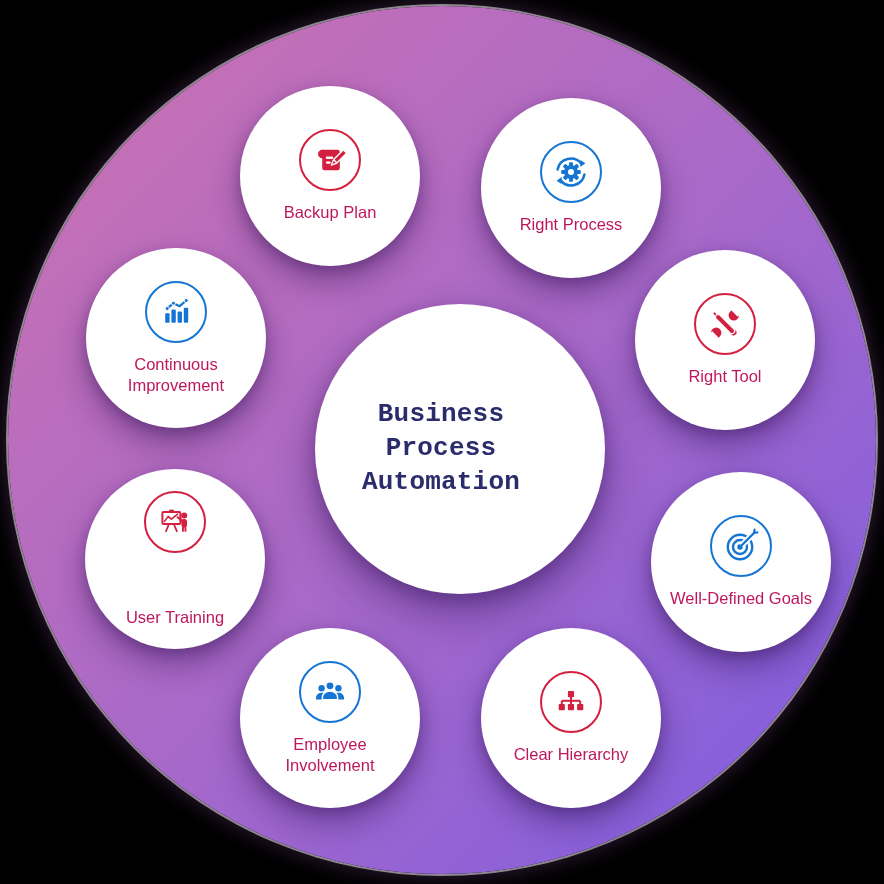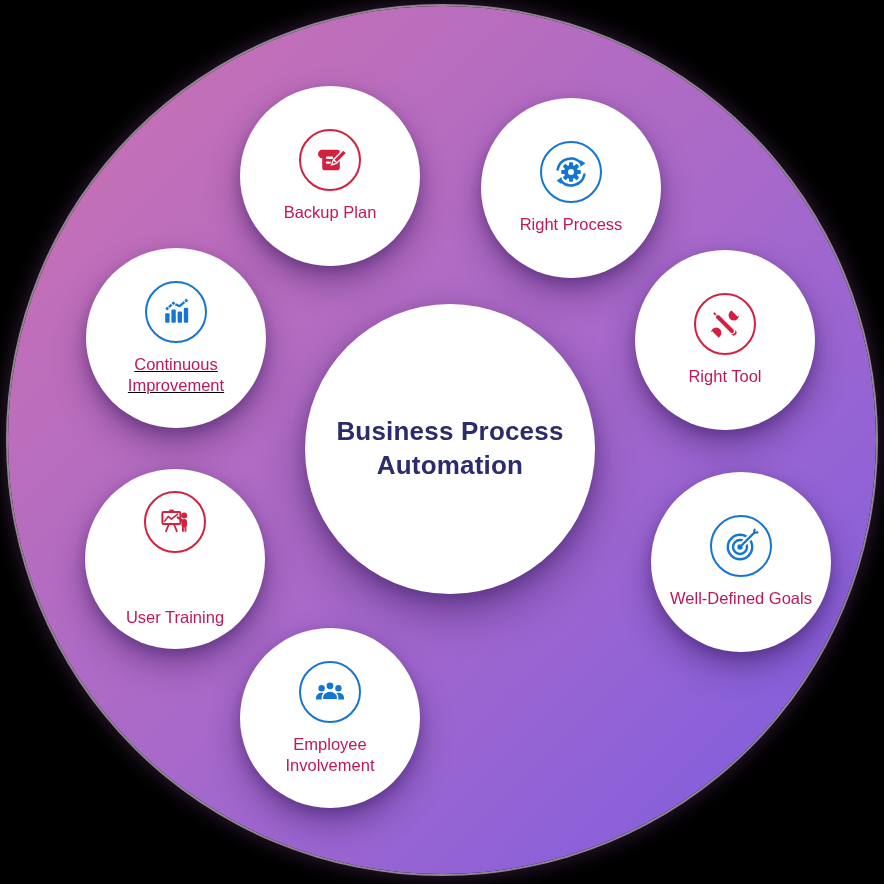--- a/index.html
+++ b/index.html
@@ -13,40 +13,41 @@
     position:absolute;left:8px;top:6px;width:868px;height:868px;border-radius:50%;
     background:linear-gradient(135deg,#cd72b0 0%,#a869c9 52%,#7b5ce2 100%);
     box-shadow:0 0 0 2px rgba(255,255,255,0.5), 0 0 22px rgba(180,100,200,0.35);
   }
   .node{
     position:absolute;width:180px;height:180px;border-radius:50%;background:#fff;
     display:flex;flex-direction:column;align-items:center;justify-content:center;
     box-shadow:0 16px 32px rgba(47,17,84,0.42), 0 5px 12px rgba(47,17,84,0.28);
   }
   .center-circle{
-    position:absolute;left:297px;top:298px;width:290px;height:290px;border-radius:50%;background:#fff;
-    display:flex;align-items:center;justify-content:center;
+    position:absolute;left:307px;top:298px;width:290px;height:290px;border-radius:50%;background:#fff;
+    display:flex;align-items:center;justify-content:flex-start;
     box-shadow:0 20px 44px rgba(47,17,84,0.45), 0 6px 16px rgba(47,17,84,0.3);
+    font-family:Liberation Mono, monospace;
   }
   .center-title{
     width:252px;text-align:center;font-size:26px;font-weight:bold;
     color:#2b2c6b;line-height:1.3;letter-spacing:0.2px;
   }
   .ring{
     width:62px;height:62px;border-radius:50%;box-sizing:border-box;
     display:flex;align-items:center;justify-content:center;margin-bottom:11px;
     border:2.5px solid #999;
   }
   .label{
     font-size:16.5px;color:#be185d;text-align:center;line-height:1.27;max-width:160px;
   }
   
   .n1{left:232px;top:80px;}   
   .n2{left:473px;top:92px;}   
-  .n3{left:78px;top:242px;text-decoration:underline;}   
+  .n3{left:78px;top:242px;}   
   .n4{left:627px;top:244px;}  
   .n5{left:77px;top:463px;gap:43px;}   
   .n6{left:643px;top:466px;}  
   .n7{left:232px;top:622px;}  
   .n8{left:473px;top:622px;}  
   svg{display:block;}
 </style>
 </head>
 <body>
 
@@ -172,15 +173,35 @@
           <line x1="31" y1="5" x2="18.5" y2="17.5" stroke="#fff" stroke-width="6"></line>
           <line x1="31" y1="5" x2="18.5" y2="17.5" stroke="#1476d2" stroke-width="2.4" stroke-linecap="round"></line>
           <path d="M15.2 20.8 L16.4 16.2 L19.8 19.6 Z" fill="#1476d2"></path>
           <line x1="31" y1="5" x2="34.4" y2="4.4" stroke="#1476d2" stroke-width="2.2" stroke-linecap="round"></line>
           <line x1="31" y1="5" x2="31.6" y2="1.6" stroke="#1476d2" stroke-width="2.2" stroke-linecap="round"></line>
         </svg>
       </div>
       <div class="label">Well-Defined Goals</div>
     </div>
 
+    <div class="node n8">
+      <div class="ring" style="border-color: rgb(212, 32, 64);">
+        <svg viewBox="0 0 36 36" width="36" height="36">
+          <g stroke="#d42040" stroke-width="2" fill="none">
+            <path d="M18 13 V16.8"></path>
+            <path d="M8.8 16.8 H27.2"></path>
+            <path d="M8.8 16.8 V20"></path>
+            <path d="M18 16.8 V20"></path>
+            <path d="M27.2 16.8 V20"></path>
+          </g>
+          <g fill="#d42040">
+            <rect x="14.9" y="7" width="6.2" height="6.2" rx="1"></rect>
+            <rect x="5.7" y="20" width="6.2" height="6.2" rx="1"></rect>
+            <rect x="14.9" y="20" width="6.2" height="6.2" rx="1"></rect>
+            <rect x="24.1" y="20" width="6.2" height="6.2" rx="1"></rect>
+          </g>
+        </svg>
+      </div>
+      <div class="label">Clear Hierarchy</div>
+    </div>
 
   </div>
 </div>
 
 </body></html>

